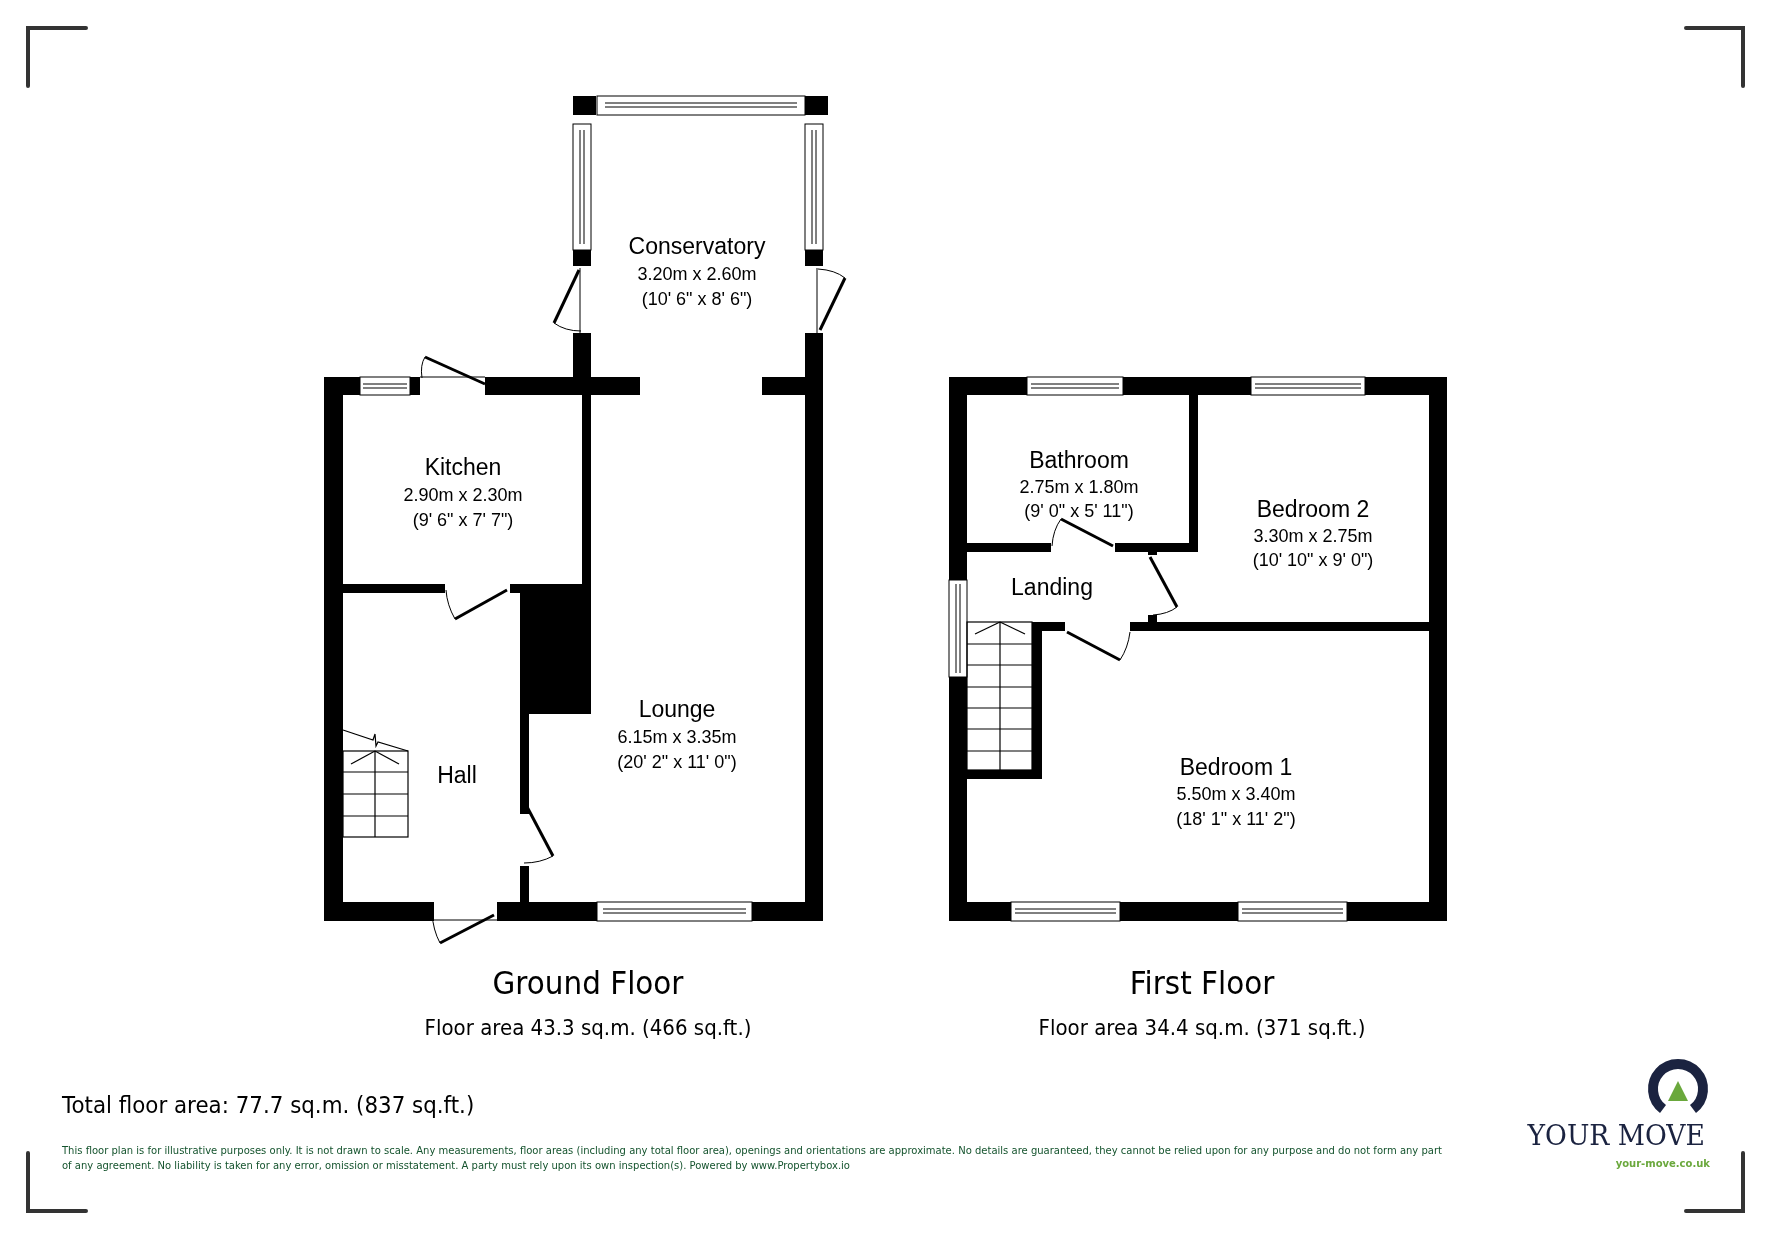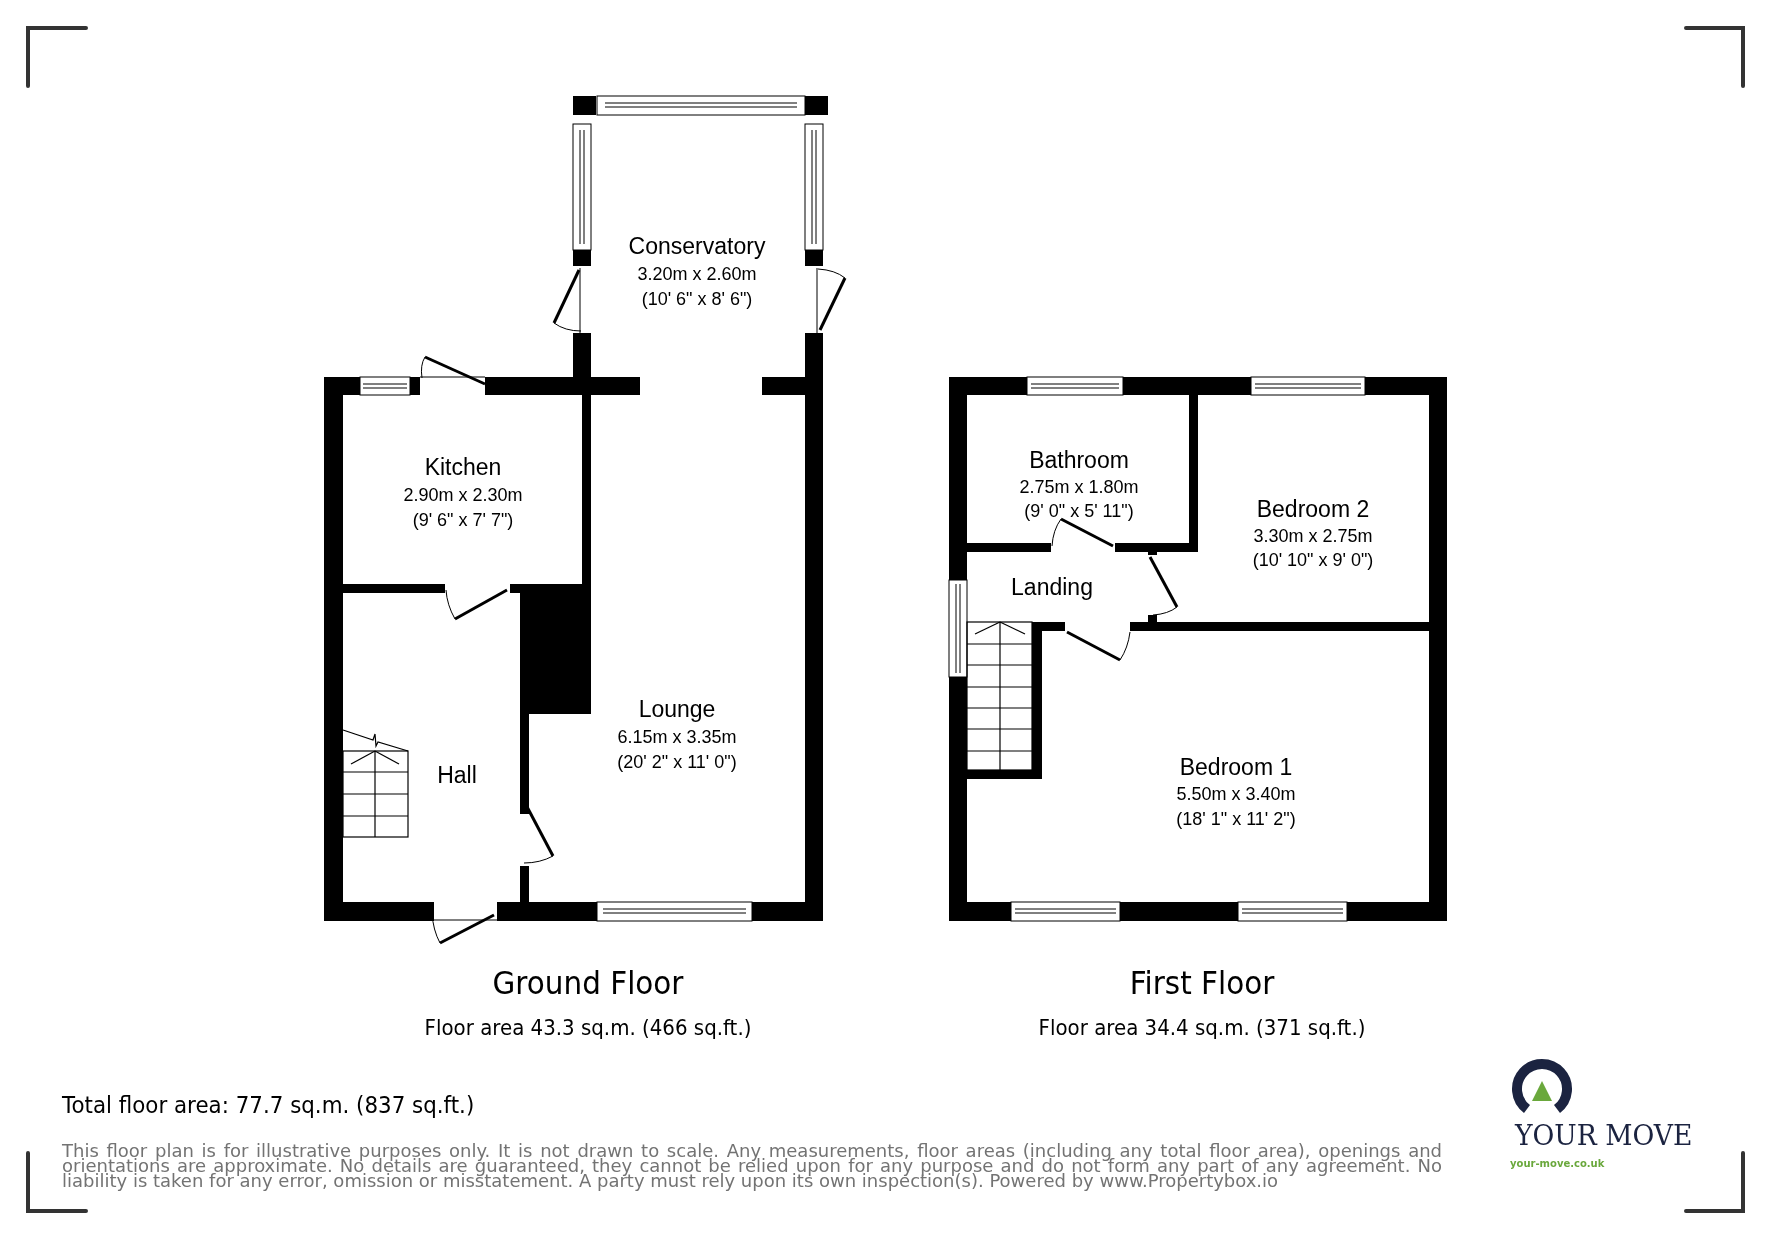--- a/index.html
+++ b/index.html
@@ -4,22 +4,22 @@
 <style>
   html, body { margin:0; padding:0; background:#ffffff; }
   body { width:1771px; height:1239px; position:relative; overflow:hidden; font-family:"Liberation Sans", sans-serif; color:#000; }
   .corner { position:absolute; }
   svg.plan { position:absolute; left:0; top:0; }
   .room-name { font-family:"Liberation Sans", sans-serif; font-size:23px; fill:#000; }
   .room-dim { font-family:"Liberation Sans", sans-serif; font-size:18px; fill:#000; }
   .floor-title { position:absolute; font-family:"DejaVu Sans", sans-serif; font-size:32px; text-align:center; width:600px; transform:scaleX(0.92); }
   .floor-area { position:absolute; font-family:"DejaVu Sans", sans-serif; font-size:22px; text-align:center; width:600px; transform:scaleX(0.9); }
   .total { position:absolute; left:62px; top:1092px; font-family:"DejaVu Sans", sans-serif; font-size:23px; transform-origin:left top; transform:scaleX(0.93); white-space:nowrap; }
-  .disclaimer { position:absolute; left:62px; top:1143px; width:1380px; font-family:"DejaVu Sans", sans-serif; font-size:18px; line-height:15px; color:#737373; text-align:justify; }
-  .logo { position:absolute; left:1510px; top:1055px; width:200px; text-align:left; }
+  .disclaimer { position:absolute; left:62px; top:1143px; width:1380px; font-family:"DejaVu Sans", sans-serif; font-size:10px; line-height:15px; color:#14532d; text-align:justify; }
+  .logo { position:absolute; left:1510px; top:1055px; width:200px; text-align:right; }
   .logo-text { font-family:"DejaVu Serif", serif; font-size:28px; color:#1b2340; letter-spacing:0px; transform:scaleX(0.95); display:block; margin-top:-2px; }
   .logo-url { font-family:"DejaVu Sans", sans-serif; font-size:10px; color:#6aa83c; font-weight:bold; display:block; margin-top:6px; }
 </style>
 </head>
 <body>
 
 <svg class="corner" style="left:0;top:0" width="100" height="100">
   <path d="M28 86 V28 H86" stroke="#333" stroke-width="4" fill="none" stroke-linecap="round"></path>
 </svg>
 <svg class="corner" style="left:1671px;top:0" width="100" height="100">

